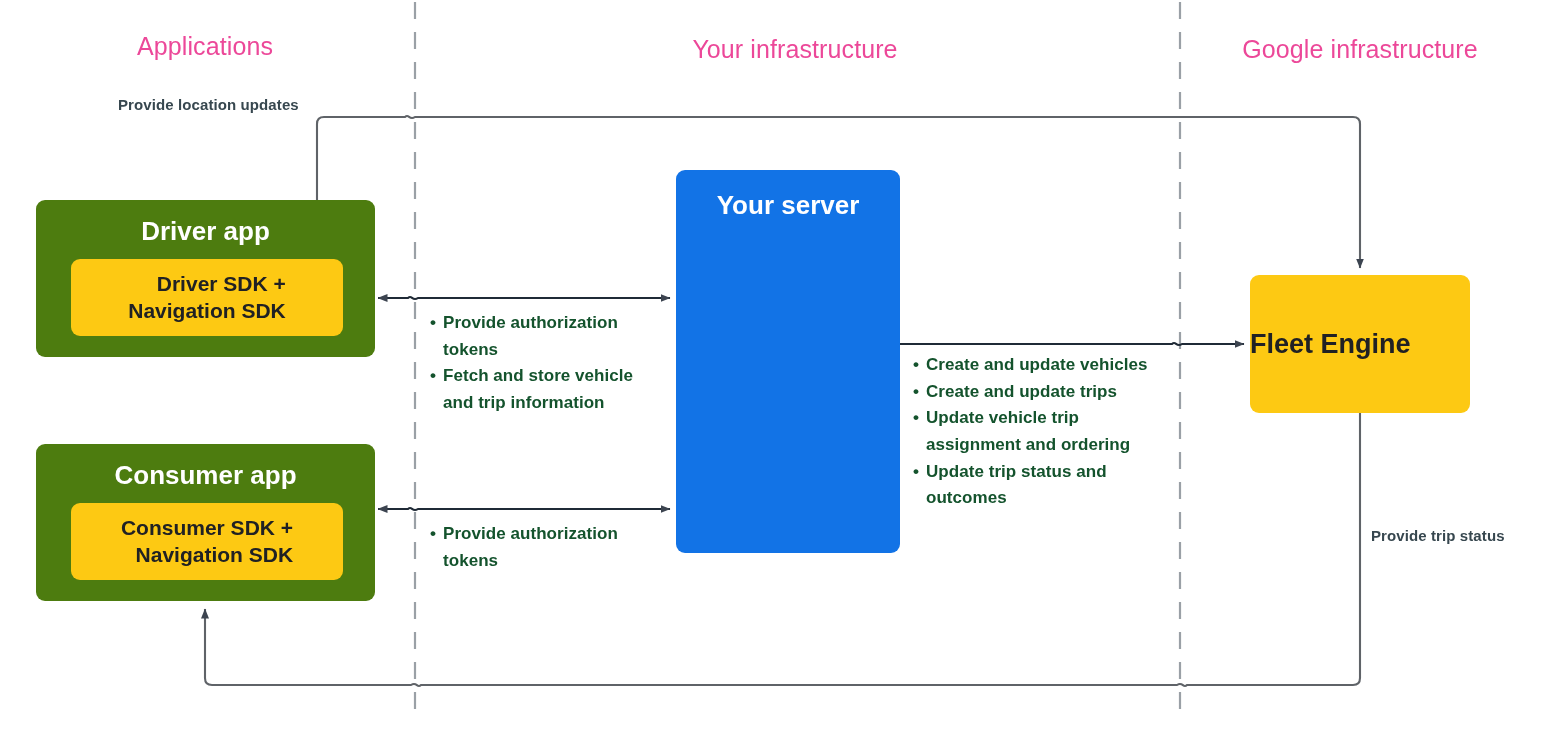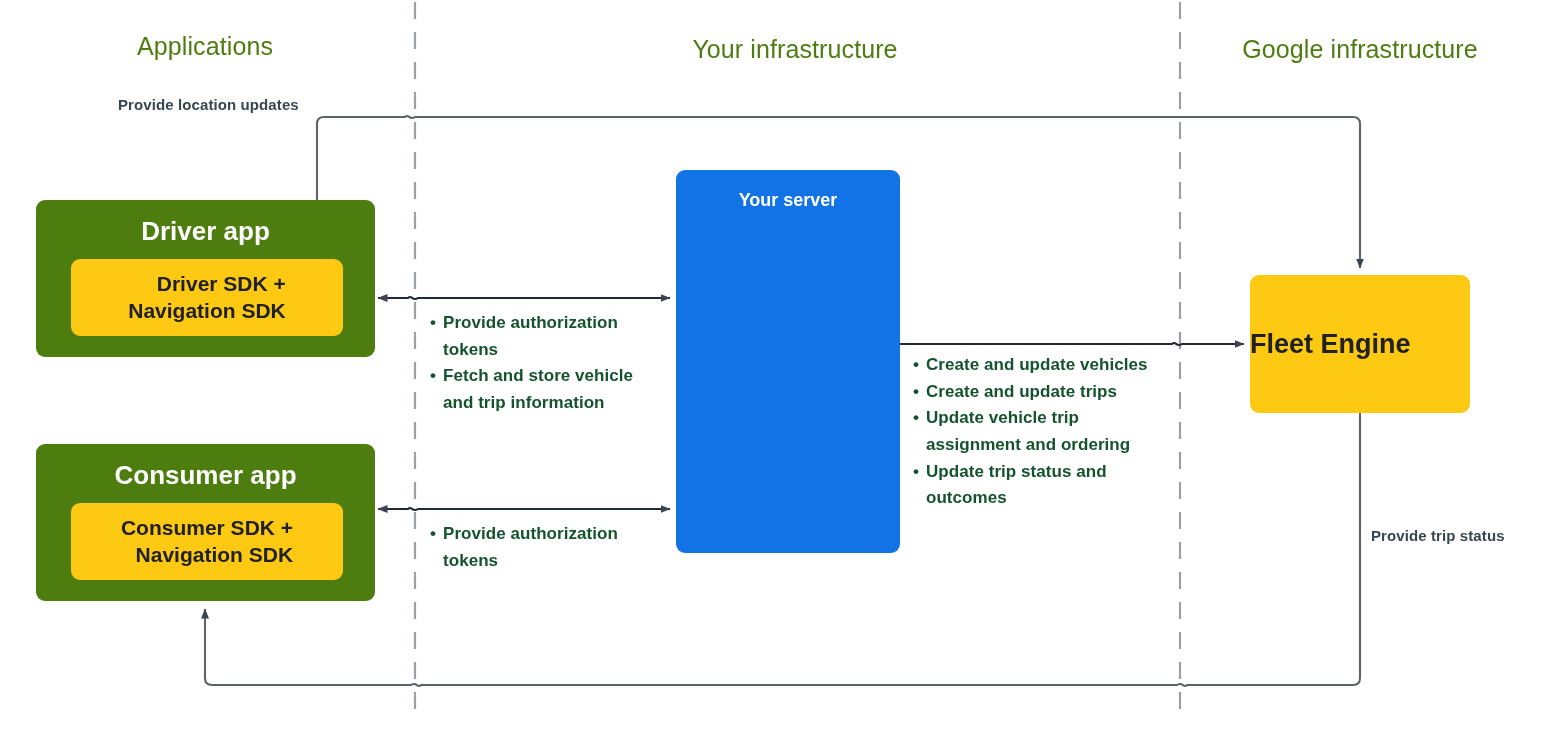--- a/index.html
+++ b/index.html
@@ -21,21 +21,21 @@
     position: absolute;
     left: 0;
     top: 0;
     width: 1559px;
     height: 742px;
   }
   .zone-header {
     position: absolute;
     font-size: 25px;
     font-weight: 400;
-    color: #4d7c0f;
+    color: #ec4899;
     letter-spacing: 0.1px;
     white-space: nowrap;
     text-align: center;
   }
   .app-box {
     position: absolute;
     background: #4d7c0f;
     border-radius: 9px;
     box-sizing: border-box;
   }
@@ -68,21 +68,21 @@
     background: #1273e6;
     border-radius: 9px;
     box-sizing: border-box;
   }
   .server-title {
     position: absolute;
     left: 0;
     right: 0;
     text-align: center;
     color: #ffffff;
-    font-size: 18px;
+    font-size: 26px;
     font-weight: bold;
     white-space: nowrap;
   }
   .engine-box {
     position: absolute;
     background: #fdc913;
     border-radius: 9px;
     display: flex;
     align-items: center;
     color: #202124;

